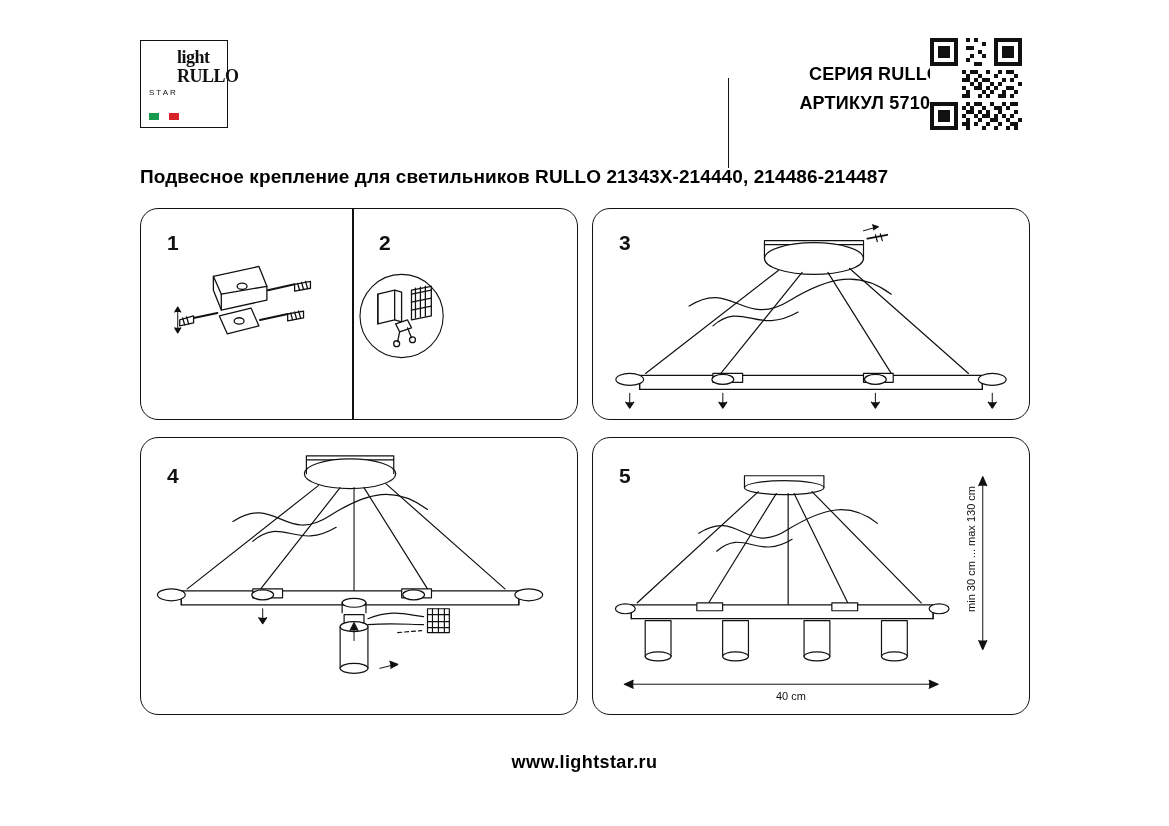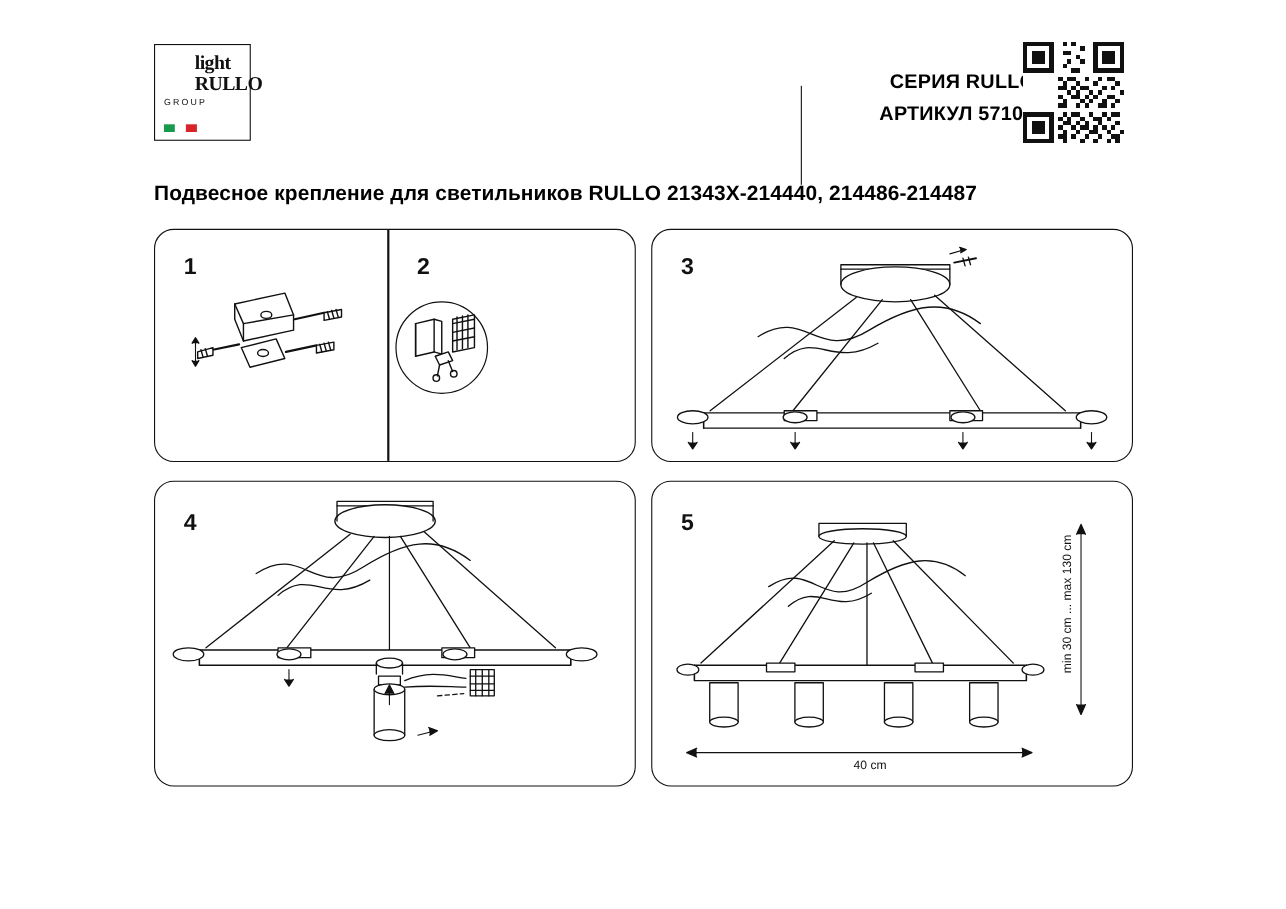--- a/index.html
+++ b/index.html
@@ -187,21 +187,21 @@
 </head>
 <body>
 
 <div class="page">
 
   <div class="header">
 
     <div class="logo-box">
       <div class="logo-line">light</div>
       <div class="logo-line">RULLO</div>
-      <div class="logo-sub">GROUP</div>
+      <div class="logo-sub">STAR</div>
       <div class="logo-flag">
         <i style="background:#179a4d"></i>
           <i style="background:#ffffff"></i>
           <i style="background:#d8232a"></i>
       </div>
     </div>
 
 
     <div class="header-divider"></div>
 
@@ -502,14 +502,15 @@
         <path d="M392 40 L392 212" stroke-width="1"></path>
         <path d="M388 48 L392 39 L396 48" fill="#111"></path>
         <path d="M388 204 L392 213 L396 204" fill="#111"></path>
       </g>
     </svg>
 
     <div class="dim-label" style="left:183px; top:252px;">40 cm</div>
     <div class="dim-vert" style="left:372px; top:48px;">min 30 cm ... max 130 cm</div>
   </div>
 
+  <div class="footer">www.lightstar.ru</div>
 
 </div>
 
 </body></html>

